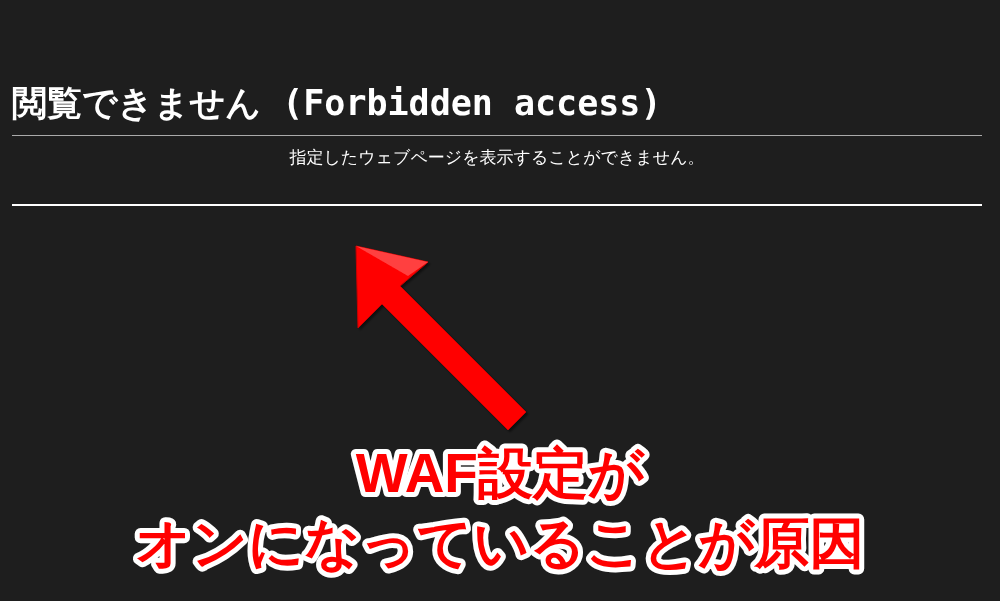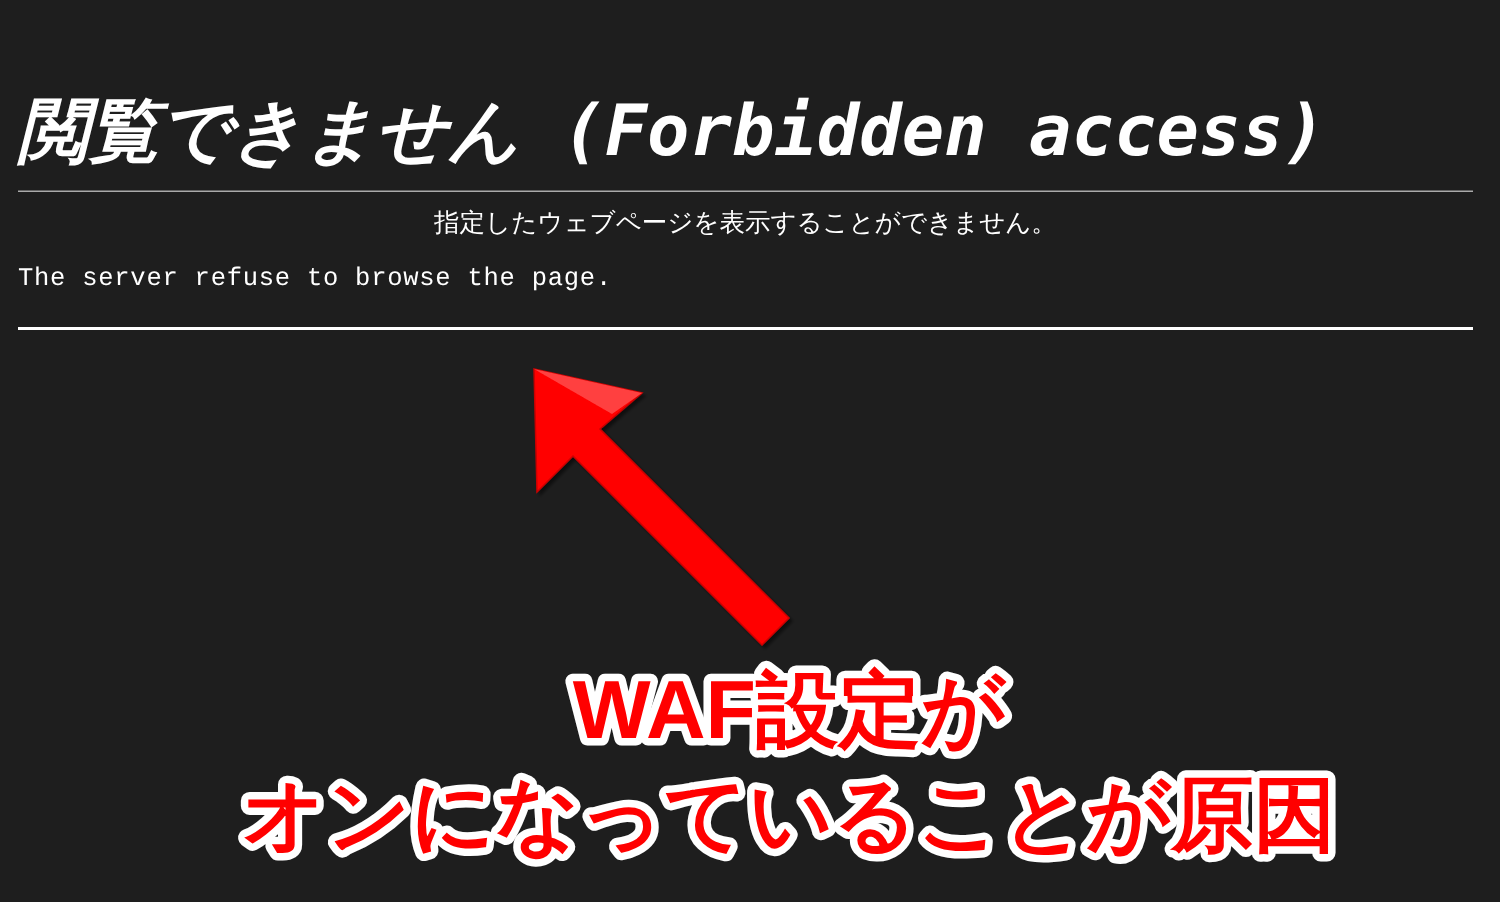--- a/index.html
+++ b/index.html
@@ -13,27 +13,26 @@
       background: #1e1e1e;
       color: #ffffff;
       font-family: "MS Gothic", "Hiragino Sans", "Meiryo", monospace, sans-serif;
       overflow: hidden;
       position: relative;
     }
     .content {
       padding: 12px 18px 12px 12px;
     }
     .heading {
-      font-size: 47px;
+      font-size: 35px;
       font-weight: bold;
       letter-spacing: 0px;
-      margin-top: 44px;
+      margin-top: 68px;
       margin-bottom: 8px;
       white-space: nowrap;
-      font-style: italic;
     }
     .hr-top {
       border: none;
       border-top: 1px solid #aaaaaa;
       margin-bottom: 10px;
     }
     .jp-line {
       font-size: 17px;
       line-height: 1.3;
       text-align: center;
@@ -60,32 +59,30 @@
       height: 220px;
       pointer-events: none;
     }
     .annotation {
       position: absolute;
       bottom: 10px;
       left: 0;
       width: 1000px;
       text-align: center;
       pointer-events: none;
-      padding-left: 26px;
     }
   </style>
 </head>
 <body>
 
 <div class="content">
   <h1 class="heading">閲覧できません (Forbidden access)</h1>
   <hr class="hr-top">
   <div class="jp-line">指定したウェブページを表示することができません。</div>
   <div class="spacer"></div>
-  <div class="en-line">The server refuse to browse the page.</div>
   <hr class="hr-bottom">
 </div>
 
 <div class="arrow-wrap">
   <svg width="220" height="220" viewBox="0 0 220 220">
     <defs>
       <filter id="ds" x="-20%" y="-20%" width="140%" height="140%">
         <feDropShadow dx="2" dy="2" stdDeviation="1" flood-color="#000000" flood-opacity="0.5"></feDropShadow>
       </filter>
     </defs>

